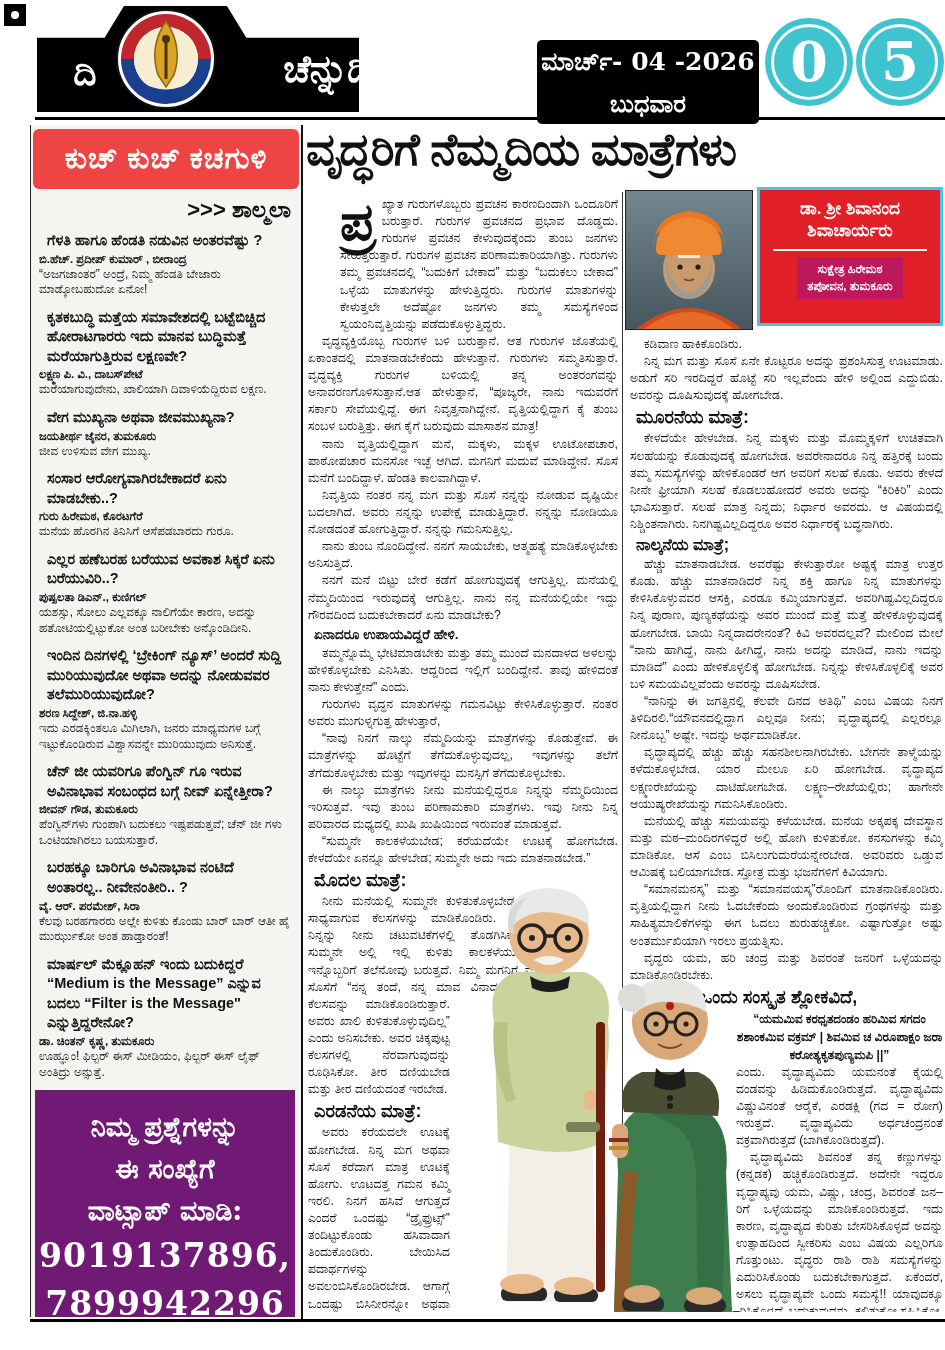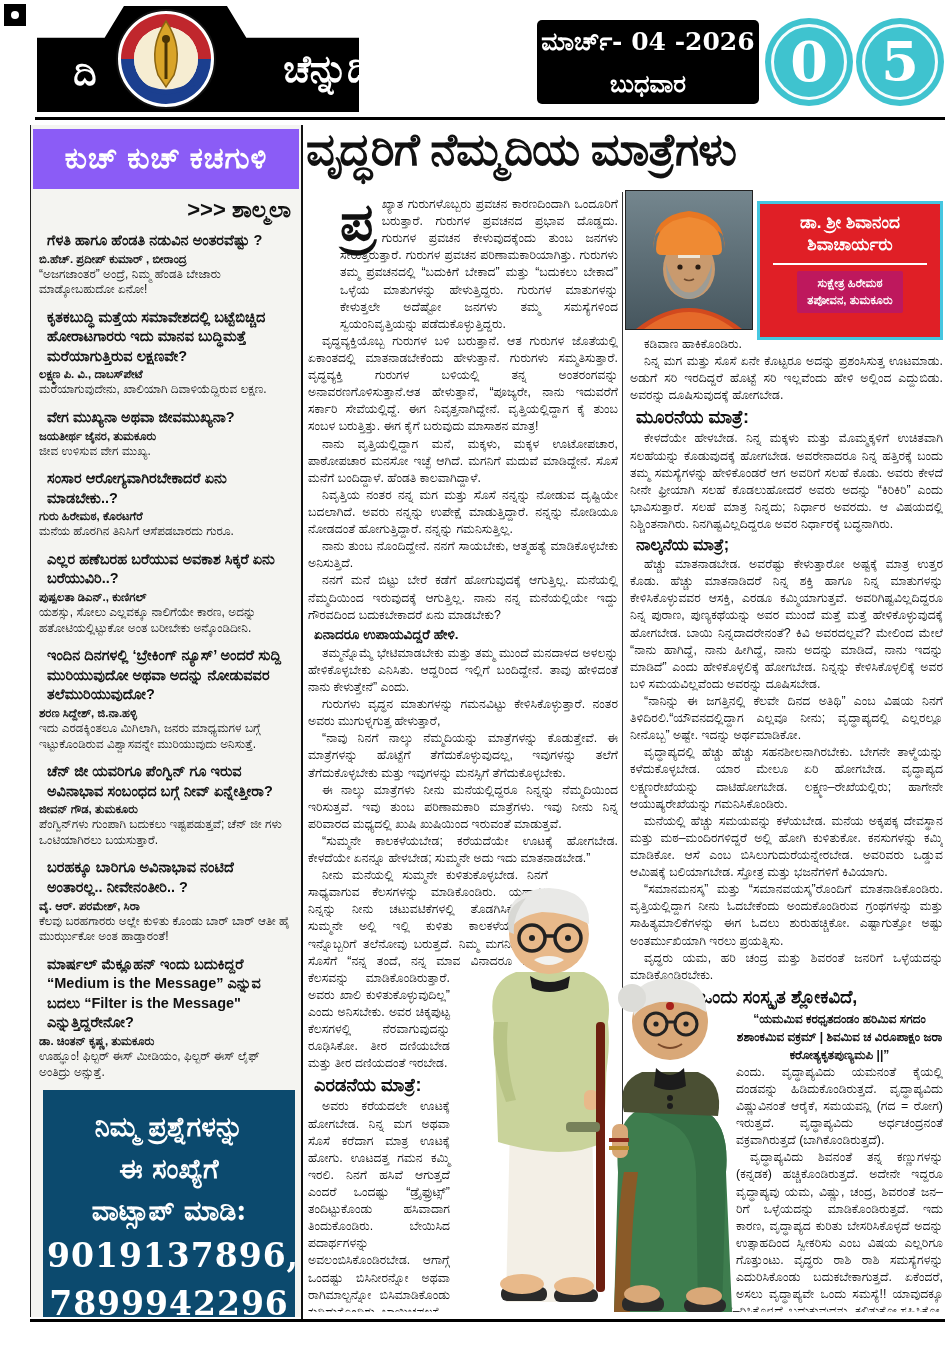--- a/index.html
+++ b/index.html
@@ -15,21 +15,21 @@
   #corner-orn { left:4px; top:4px; width:22px; height:22px; background:#000; }
   #corner-orn::after{ content:""; position:absolute; left:7px; top:7px; width:8px; height:8px; background:#fff; border-radius:50%; }
   #mast-shape {
     left:37px; top:6px; width:322px; height:106px; background:#000;
     clip-path: polygon(0% 30%, 21% 30%, 27% 0%, 59% 0%, 65% 30%, 100% 30%, 100% 100%, 0% 100%);
   }
   #mast-di { left:55px; top:52px; width:60px; color:#fff; font-size:36px; font-weight:bold; text-align:center; }
   #mast-logo { left:116px; top:9px; width:100px; height:100px; }
   #mast-name { left:220px; top:48px; width:150px; color:#fff; font-size:38px; font-weight:bold; letter-spacing:-1px;text-align:right; }
   #date-box {
-    left:537px; top:20px; width:222px; height:84px; background:#000; border-radius:5px;
+    left:537px; top:40px; width:222px; height:84px; background:#000; border-radius:5px;
     color:#fff; text-align:center; display:flex; flex-direction:column; justify-content:center; gap:12px;
     font-family:"DejaVu Serif", serif; font-weight:bold;
   }
   #date-box .d1 { font-size:25px; }
   #date-box .d2 { font-size:24px; }
   .page-circle {
     width:88px; height:88px; border-radius:50%; background:#3fc3cf; top:18px;
     display:flex; align-items:center; justify-content:center;
     color:#fff; font-family:"DejaVu Serif", serif; font-size:54px; font-weight:bold;
   }
@@ -39,42 +39,42 @@
 
   
   #vrule-left  { left:30px;  top:125px; width:1px; height:1192px; background:#222; }
   #vrule-mid   { left:301px; top:125px; width:2px; height:1194px; background:#111; }
   #vrule-col   { left:622px; top:192px; width:1px; height:1120px; background:#333; }
   #bottom-rule { left:30px;  top:1319px; width:915px; height:3px; background:#000; }
 
   
   #left-col { left:31px; top:125px; width:270px; height:1192px; background:#f4f4f1; overflow:hidden; }
   #kachaguli-banner {
-    margin:4px 2px 0 2px; background:#8b5cf6; color:#fff; height:60px;
+    margin:4px 2px 0 2px; background:#ef4444; color:#fff; height:60px;
     display:flex; align-items:center; justify-content:center;
-    font-size:29px; font-weight:bold; letter-spacing:1px;
+    font-size:29px; font-weight:bold; letter-spacing:1px;border-radius:6px;
   }
   #shalmala { text-align:right; padding:8px 10px 6px 0; font-size:22px; font-weight:bold; }
   #qa-list { padding:2px 8px 0 8px; }
   .qa { margin-bottom:10px; }
   .qa .q { font-size:14.5px; font-weight:bold; line-height:1.35;margin-left:8px; }
   .qa .by { font-size:11.5px; font-weight:bold; padding:2px 2px 0 0; }
   .qa .a { font-size:12px; line-height:1.3; padding-top:1px; }
   #whatsapp-box {
-    margin:6px 6px 0 12px; background:#0c4a6e; color:#fff; text-align:center;
+    margin:6px 6px 0 4px; background:#701a75; color:#fff; text-align:center;
     padding:16px 4px 18px 4px; font-family:"DejaVu Serif", serif; font-weight:bold;
   }
   #whatsapp-box .wl { font-size:27px; line-height:1.55; }
   #whatsapp-box .wn { font-size:33px; line-height:1.45; letter-spacing:1px; }
 
   
   #headline { left:306px; top:124px; width:639px; font-size:45px; font-weight:bold; letter-spacing:-1px; white-space:nowrap; }
   #author-photo { left:625px; top:190px; width:128px; height:140px; border:1px solid #222; background:#5d7078; }
   #author-box {
-    left:757px; top:201px; width:186px; height:139px; background:#e01f26; border:3px solid #45c6e0;
+    left:757px; top:187px; width:186px; height:139px; background:#e01f26; border:3px solid #45c6e0;
     display:flex; flex-direction:column; align-items:center; padding-top:8px;
   }
   #author-box .an { color:#fff; font-weight:bold; font-size:17px; line-height:1.3; text-align:center; }
   #author-box .adiv { width:86%; height:2px; background:#fff; margin:7px 0 6px 0; }
   #author-box .aplace {
     background:#be185d; color:#fff; font-size:11.5px; font-weight:bold; line-height:1.45;
     text-align:center; padding:4px 10px; border-radius:2px;
   }
 
   #col1 { left:308px; top:196px; width:310px; height:1116px; overflow:hidden; }
@@ -228,20 +228,21 @@
     <p class="bp">ನಾನು ವೃತ್ತಿಯಲ್ಲಿದ್ದಾಗ ಮನೆ, ಮಕ್ಕಳು, ಮಕ್ಕಳ ಊಟೋಪಚಾರ, ಪಾಠೋಪಚಾರ ಮನಸೋ ಇಚ್ಛೆ ಆಗಿದೆ. ಮಗನಿಗೆ ಮದುವೆ ಮಾಡಿದ್ದೇನೆ. ಸೊಸೆ ಮನೆಗೆ ಬಂದಿದ್ದಾಳೆ. ಹೆಂಡತಿ ಕಾಲವಾಗಿದ್ದಾಳೆ.</p>
     <p class="bp">ನಿವೃತ್ತಿಯ ನಂತರ ನನ್ನ ಮಗ ಮತ್ತು ಸೊಸೆ ನನ್ನನ್ನು ನೋಡುವ ದೃಷ್ಟಿಯೇ ಬದಲಾಗಿದೆ. ಅವರು ನನ್ನನ್ನು ಉಪೇಕ್ಷೆ ಮಾಡುತ್ತಿದ್ದಾರೆ. ನನ್ನನ್ನು ನೋಡಿಯೂ ನೋಡದಂತೆ ಹೋಗುತ್ತಿದ್ದಾರೆ. ನನ್ನನ್ನು ಗಮನಿಸುತ್ತಿಲ್ಲ.</p>
     <p class="bp">ನಾನು ತುಂಬ ನೊಂದಿದ್ದೇನೆ. ನನಗೆ ಸಾಯಬೇಕು, ಆತ್ಮಹತ್ಯೆ ಮಾಡಿಕೊಳ್ಳಬೇಕು ಅನಿಸುತ್ತಿದೆ.</p>
     <p class="bp">ನನಗೆ ಮನೆ ಬಿಟ್ಟು ಬೇರೆ ಕಡೆಗೆ ಹೋಗುವುದಕ್ಕೆ ಆಗುತ್ತಿಲ್ಲ. ಮನೆಯಲ್ಲಿ ನೆಮ್ಮದಿಯಿಂದ ಇರುವುದಕ್ಕೆ ಆಗುತ್ತಿಲ್ಲ. ನಾನು ನನ್ನ ಮನೆಯಲ್ಲಿಯೇ ಇದ್ದು ಗೌರವದಿಂದ ಬದುಕಬೇಕಾದರೆ ಏನು ಮಾಡಬೇಕು?</p>
     <p class="bh" style="font-size:13.5px">ಏನಾದರೂ ಉಪಾಯವಿದ್ದರೆ ಹೇಳಿ.</p>
     <p class="bp">ತಮ್ಮನ್ನೊಮ್ಮೆ ಭೇಟಿಮಾಡಬೇಕು ಮತ್ತು ತಮ್ಮ ಮುಂದೆ ಮನದಾಳದ ಅಳಲನ್ನು ಹೇಳಿಕೊಳ್ಳಬೇಕು ಎನಿಸಿತು. ಆದ್ದರಿಂದ ಇಲ್ಲಿಗೆ ಬಂದಿದ್ದೇನೆ. ತಾವು ಹೇಳಿದಂತೆ ನಾನು ಕೇಳುತ್ತೇನೆ” ಎಂದು.</p>
     <p class="bp">ಗುರುಗಳು ವೃದ್ಧನ ಮಾತುಗಳನ್ನು ಗಮನವಿಟ್ಟು ಕೇಳಿಸಿಕೊಳ್ಳುತ್ತಾರೆ. ನಂತರ ಅವರು ಮುಗುಳ್ನಗುತ್ತ ಹೇಳುತ್ತಾರೆ,</p>
     <p class="bp">“ನಾವು ನಿನಗೆ ನಾಲ್ಕು ನೆಮ್ಮದಿಯನ್ನು ಮಾತ್ರೆಗಳನ್ನು ಕೊಡುತ್ತೇವೆ. ಈ ಮಾತ್ರೆಗಳನ್ನು ಹೊಟ್ಟೆಗೆ ತೆಗೆದುಕೊಳ್ಳುವುದಲ್ಲ, ಇವುಗಳನ್ನು ತಲೆಗೆ ತೆಗೆದುಕೊಳ್ಳಬೇಕು ಮತ್ತು ಇವುಗಳನ್ನು ಮನಸ್ಸಿಗೆ ತೆಗೆದುಕೊಳ್ಳಬೇಕು.</p>
     <p class="bp">ಈ ನಾಲ್ಕು ಮಾತ್ರೆಗಳು ನೀನು ಮನೆಯಲ್ಲಿದ್ದರೂ ನಿನ್ನನ್ನು ನೆಮ್ಮದಿಯಿಂದ ಇರಿಸುತ್ತವೆ. ಇವು ತುಂಬ ಪರಿಣಾಮಕಾರಿ ಮಾತ್ರೆಗಳು. ಇವು ನೀನು ನಿನ್ನ ಪರಿವಾರದ ಮಧ್ಯದಲ್ಲಿ ಖುಷಿ ಖುಷಿಯಿಂದ ಇರುವಂತೆ ಮಾಡುತ್ತವೆ.</p>
     <p class="bp">“ಸುಮ್ಮನೇ ಕಾಲಕಳೆಯಬೇಡ; ಕರೆಯದೆಯೇ ಊಟಕ್ಕೆ ಹೋಗಬೇಡ. ಕೇಳದೆಯೇ ಏನನ್ನೂ ಹೇಳಬೇಡ; ಸುಮ್ಮನೇ ಅದು ಇದು ಮಾತನಾಡಬೇಡ.”</p>
+    <h3 class="bh big">ಮೊದಲ ಮಾತ್ರೆ:</h3>
     <div class="wrapf" id="wrap-man-1"></div>
     <div class="wrapf" id="wrap-man-2"></div>
     <p class="bp">ನೀನು ಮನೆಯಲ್ಲಿ ಸುಮ್ಮನೇ ಕುಳಿತುಕೊಳ್ಳಬೇಡ. ನಿನಗೆ ಸಾಧ್ಯವಾಗುವ ಕೆಲಸಗಳನ್ನು ಮಾಡಿಕೊಂಡಿರು. ಯಥಾಶಕ್ತಿ ನಿನ್ನನ್ನು ನೀನು ಚಟುವಟಿಕೆಗಳಲ್ಲಿ ತೊಡಗಿಸಿಕೊಂಡಿರು. ಸುಮ್ಮನೇ ಅಲ್ಲಿ ಇಲ್ಲಿ ಕುಳಿತು ಕಾಲಕಳೆಯುತ್ತಲಿದ್ದರೆ ಇನ್ನೊಬ್ಬರಿಗೆ ತಲೆನೋವು ಬರುತ್ತದೆ. ನಿಮ್ಮ ಮಗನಿಗೆ ಮತ್ತು ಸೊಸೆಗೆ “ನನ್ನ ತಂದೆ, ನನ್ನ ಮಾವ ವಿನಾದರೂ ಒಂದು ಕೆಲಸವನ್ನು ಮಾಡಿಕೊಂಡಿರುತ್ತಾರೆ. ಅವರು ಖಾಲಿ ಕುಳಿತುಕೊಳ್ಳುವುದಿಲ್ಲ” ಎಂದು ಅನಿಸಬೇಕು. ಅವರ ಚಿಕ್ಕಪುಟ್ಟ ಕೆಲಸಗಳಲ್ಲಿ ನೆರವಾಗುವುದನ್ನು ರೂಢಿಸಿಕೋ. ತೀರ ದಣಿಯಬೇಡ ಮತ್ತು ತೀರ ದಣಿಯದಂತೆ ಇರಬೇಡ.</p>
     <h3 class="bh big">ಎರಡನೆಯ ಮಾತ್ರೆ:</h3>
     <p class="bp">ಅವರು ಕರೆಯದಲೇ ಊಟಕ್ಕೆ ಹೋಗಬೇಡ. ನಿನ್ನ ಮಗ ಅಥವಾ ಸೊಸೆ ಕರೆದಾಗ ಮಾತ್ರ ಊಟಕ್ಕೆ ಹೋಗು. ಊಟದತ್ತ ಗಮನ ಕಮ್ಮಿ ಇರಲಿ. ನಿನಗೆ ಹಸಿವೆ ಆಗುತ್ತದೆ ಎಂದರೆ ಒಂದಷ್ಟು “ಡ್ರೈಫ್ರುಟ್ಸ್” ತಂದಿಟ್ಟುಕೊಂಡು ಹಸಿವಾದಾಗ ತಿಂದುಕೊಂಡಿರು. ಬೇಯಿಸಿದ ಪದಾರ್ಥಗಳನ್ನು ಅವಲಂಬಿಸಿಕೊಂಡಿರಬೇಡ. ಆಗಾಗ್ಗೆ ಒಂದಷ್ಟು ಬಿಸಿನೀರನ್ನೋ ಅಥವಾ ರಾಗಿಮಾಲ್ಟನ್ನೋ ಬಿಸಿಮಾಡಿಕೊಂಡು ಕುಡಿದುಕೊಂಡಿರು. ಬಾಯಿಚಪಲಕ್ಕೆ</p>
   </div>
 
   <div class="abs" id="col2">
     <p class="bp">ಕಡಿವಾಣ ಹಾಕಿಕೊಂಡಿರು.</p>
     <p class="bp">ನಿನ್ನ ಮಗ ಮತ್ತು ಸೊಸೆ ಏನೇ ಕೊಟ್ಟರೂ ಅದನ್ನು ಪ್ರಶಂಸಿಸುತ್ತ ಊಟಮಾಡು. ಅಡುಗೆ ಸರಿ ಇರದಿದ್ದರೆ ಹೊಟ್ಟೆ ಸರಿ ಇಲ್ಲವೆಂದು ಹೇಳಿ ಅಲ್ಲಿಂದ ಎದ್ದುಬಿಡು. ಅವರನ್ನು ದೂಷಿಸುವುದಕ್ಕೆ ಹೋಗಬೇಡ.</p>
@@ -250,21 +251,21 @@
     <h3 class="bh">ನಾಲ್ಕನೆಯ ಮಾತ್ರೆ;</h3>
     <p class="bp">ಹೆಚ್ಚು ಮಾತನಾಡಬೇಡ. ಅವರೆಷ್ಟು ಕೇಳುತ್ತಾರೋ ಅಷ್ಟಕ್ಕೆ ಮಾತ್ರ ಉತ್ತರ ಕೊಡು. ಹೆಚ್ಚು ಮಾತನಾಡಿದರೆ ನಿನ್ನ ಶಕ್ತಿ ಹಾಗೂ ನಿನ್ನ ಮಾತುಗಳನ್ನು ಕೇಳಿಸಿಕೊಳ್ಳುವವರ ಆಸಕ್ತಿ, ಎರಡೂ ಕಮ್ಮಿಯಾಗುತ್ತವೆ. ಅವರಿಗಿಷ್ಟವಿಲ್ಲದಿದ್ದರೂ ನಿನ್ನ ಪುರಾಣ, ಪುಣ್ಯಕಥೆಯನ್ನು ಅವರ ಮುಂದೆ ಮತ್ತೆ ಮತ್ತೆ ಹೇಳಿಕೊಳ್ಳುವುದಕ್ಕೆ ಹೋಗಬೇಡ. ಬಾಯಿ ನಿನ್ನದಾದರೇನಂತೆ? ಕಿವಿ ಅವರದಲ್ಲವೆ? ಮೇಲಿಂದ ಮೇಲೆ “ನಾನು ಹಾಗಿದ್ದೆ, ನಾನು ಹೀಗಿದ್ದೆ, ನಾನು ಅದನ್ನು ಮಾಡಿದೆ, ನಾನು ಇದನ್ನು ಮಾಡಿದೆ” ಎಂದು ಹೇಳಿಕೊಳ್ಳಲಿಕ್ಕೆ ಹೋಗಬೇಡ. ನಿನ್ನನ್ನು ಕೇಳಿಸಿಕೊಳ್ಳಲಿಕ್ಕೆ ಅವರ ಬಳಿ ಸಮಯವಿಲ್ಲವೆಂದು ಅವರನ್ನು ದೂಷಿಸಬೇಡ.</p>
     <p class="bp">“ನಾನಿನ್ನು ಈ ಜಗತ್ತಿನಲ್ಲಿ ಕೆಲವೇ ದಿನದ ಅತಿಥಿ” ಎಂಬ ವಿಷಯ ನಿನಗೆ ತಿಳಿದಿರಲಿ.“ಯೌವನದಲ್ಲಿದ್ದಾಗ ಎಲ್ಲವೂ ನೀನು; ವೃದ್ಧಾಪ್ಯದಲ್ಲಿ ಎಲ್ಲರಲ್ಲೂ ನೀನೊಬ್ಬ” ಅಷ್ಟೇ. ಇದನ್ನು ಅರ್ಥಮಾಡಿಕೋ.</p>
     <p class="bp">ವೃದ್ಧಾಪ್ಯದಲ್ಲಿ ಹೆಚ್ಚು ಹೆಚ್ಚು ಸಹನಶೀಲನಾಗಿರಬೇಕು. ಬೇಗನೇ ತಾಳ್ಮೆಯನ್ನು ಕಳೆದುಕೊಳ್ಳಬೇಡ. ಯಾರ ಮೇಲೂ ಏರಿ ಹೋಗಬೇಡ. ವೃದ್ಧಾಪ್ಯದ ಲಕ್ಷ್ಮಣರೇಖೆಯನ್ನು ದಾಟಿಹೋಗಬೇಡ. ಲಕ್ಷ್ಮಣ–ರೇಖೆಯಲ್ಲಿರು; ಹಾಗೇನೇ ಆಯುಷ್ಯರೇಖೆಯನ್ನು ಗಮನಿಸಿಕೊಂಡಿರು.</p>
     <p class="bp">ಮನೆಯಲ್ಲಿ ಹೆಚ್ಚು ಸಮಯವನ್ನು ಕಳೆಯಬೇಡ. ಮನೆಯ ಅಕ್ಕಪಕ್ಕ ದೇವಸ್ಥಾನ ಮತ್ತು ಮಠ–ಮಂದಿರಗಳಿದ್ದರೆ ಅಲ್ಲಿ ಹೋಗಿ ಕುಳಿತುಕೋ. ಕನಸುಗಳನ್ನು ಕಮ್ಮಿ ಮಾಡಿಕೋ. ಆಸೆ ಎಂಬ ಬಿಸಿಲುಗುದುರೆಯನ್ನೇರಬೇಡ. ಅವರಿವರು ಒಡ್ಡುವ ಆಮಿಷಕ್ಕೆ ಬಲಿಯಾಗಬೇಡ. ಸ್ತೋತ್ರ ಮತ್ತು ಭಜನೆಗಳಿಗೆ ಕಿವಿಯಾಗು.</p>
     <p class="bp">“ಸಮಾನಮನಸ್ಕ” ಮತ್ತು “ಸಮಾನವಯಸ್ಕ”ರೊಂದಿಗೆ ಮಾತನಾಡಿಕೊಂಡಿರು. ವೃತ್ತಿಯಲ್ಲಿದ್ದಾಗ ನೀನು ಓದಬೇಕೆಂದು ಅಂದುಕೊಂಡಿರುವ ಗ್ರಂಥಗಳನ್ನು ಮತ್ತು ಸಾಹಿತ್ಯಮಾಲಿಕೆಗಳನ್ನು ಈಗ ಓದಲು ಶುರುಹಚ್ಚಿಕೋ. ಎಷ್ಟಾಗುತ್ತೋ ಅಷ್ಟು ಅಂತರ್ಮುಖಿಯಾಗಿ ಇರಲು ಪ್ರಯತ್ನಿಸು.</p>
     <p class="bp">ವೃದ್ಧರು ಯಮ, ಹರಿ ಚಂದ್ರ ಮತ್ತು ಶಿವರಂತೆ ಜನರಿಗೆ ಒಳ್ಳೆಯದನ್ನು ಮಾಡಿಕೊಂಡಿರಬೇಕು.</p>
     <h3 class="bh big">ಈ ಕುರಿತು ಒಂದು ಸಂಸ್ಕೃತ ಶ್ಲೋಕವಿದೆ,</h3>
     <div class="wrapl" id="wrap-woman"></div>
     <p class="bp shloka">“ಯಮಮಿವ ಕರಧೃತದಂಡಂ ಹರಿಮಿವ ಸಗದಂ ಶಶಾಂಕಮಿವ ವಕ್ರಮ್ | ಶಿವಮಿವ ಚ ವಿರೂಪಾಕ್ಷಂ ಜರಾ ಕರೋತ್ಯಕೃತಪುಣ್ಯಮಪಿ ||”</p>
-    <p class="bp noind">ಎಂದು. ವೃದ್ಧಾಪ್ಯವಿದು ಯಮನಂತೆ ಕೈಯಲ್ಲಿ ದಂಡವನ್ನು ಹಿಡಿದುಕೊಂಡಿರುತ್ತದೆ. ವೃದ್ಧಾಪ್ಯವಿದು ವಿಷ್ಣುವಿನಂತೆ ಆರೈಕೆ, ಸಮಯವನ್ಲಿ (ಗದ = ರೋಗ) ಇರುತ್ತದೆ. ವೃದ್ಧಾಪ್ಯವಿದು ಅರ್ಧಚಂದ್ರನಂತೆ ವಕ್ರವಾಗಿರುತ್ತದೆ (ಬಾಗಿಕೊಂಡಿರುತ್ತದೆ).</p>
+    <p class="bp noind">ಎಂದು. ವೃದ್ಧಾಪ್ಯವಿದು ಯಮನಂತೆ ಕೈಯಲ್ಲಿ ದಂಡವನ್ನು ಹಿಡಿದುಕೊಂಡಿರುತ್ತದೆ. ವೃದ್ಧಾಪ್ಯವಿದು ವಿಷ್ಣುವಿನಂತೆ ಆರೈಕೆ, ಎರಡಕ್ಲಿ (ಗದ = ರೋಗ) ಇರುತ್ತದೆ. ವೃದ್ಧಾಪ್ಯವಿದು ಅರ್ಧಚಂದ್ರನಂತೆ ವಕ್ರವಾಗಿರುತ್ತದೆ (ಬಾಗಿಕೊಂಡಿರುತ್ತದೆ).</p>
     <p class="bp">ವೃದ್ಧಾಪ್ಯವಿದು ಶಿವನಂತೆ ತನ್ನ ಕಣ್ಣುಗಳನ್ನು (ಕನ್ನಡಕ) ಹಚ್ಚಿಕೊಂಡಿರುತ್ತದೆ. ಅದೇನೇ ಇದ್ದರೂ ವೃದ್ಧಾಪ್ಯವು ಯಮ, ವಿಷ್ಣು, ಚಂದ್ರ, ಶಿವರಂತೆ ಜನ–ರಿಗೆ ಒಳ್ಳೆಯದನ್ನು ಮಾಡಿಕೊಂಡಿರುತ್ತದೆ. ಇದು ಕಾರಣ, ವೃದ್ಧಾಪ್ಯದ ಕುರಿತು ಬೇಸರಿಸಿಕೊಳ್ಳದೆ ಅದನ್ನು ಉತ್ಸಾಹದಿಂದ ಸ್ವೀಕರಿಸು ಎಂಬ ವಿಷಯ ಎಲ್ಲರಿಗೂ ಗೊತ್ತುಂಟು. ವೃದ್ಧರು ರಾಶಿ ರಾಶಿ ಸಮಸ್ಯೆಗಳನ್ನು ಎದುರಿಸಿಕೊಂಡು ಬದುಕಬೇಕಾಗುತ್ತದೆ. ಏಕೆಂದರೆ, ಅಸಲು ವೃದ್ಧಾಪ್ಯವೇ ಒಂದು ಸಮಸ್ಯೆ!! ಯಾವುದಕ್ಕೂ ಬೇಸರಿಸಿಕೊಳ್ಳಬೇಡ. ಬೇಸ–ರಿಸಿಕೊಳ್ಳದೆ ಬದುಕುವುದನ್ನು ಕಲಿತುಕೋ.ಸಹಿಸಿಕೋ. ಸಹಿಸಿಕೊಂಡು ಬದುಕುವುದನ್ನು ಕಲಿತುಕೋ” ಎಂದು.ವೃದ್ಧವ್ಯಕ್ತಿ ನಿರಾಳನಾದ. ಆತನ ತಲೆಯೊಳಗೂ ಭಾರವೆಲ್ಲ ಇಳಿದುಹೋಯಿತು. ಆತ ಗುರುಗಳಿಗೆ ವಂದಿಸಿ ಅಲ್ಲಿಂದ ತೃಪ್ತಿಯಿಂದ ನಿರ್ಗಮಿಸಿದ.</p>
   </div>
 
   <div class="abs" id="couple">
     <svg width="300" height="442" viewBox="0 0 300 442">
 
       <g>
         <path d="M60 430 L64 250 Q60 200 80 180 L130 180 Q150 200 146 250 L150 430 Z" fill="#f3efe6"></path>
         <rect x="55" y="415" width="46" height="14" rx="6" fill="#2a2a2a"></rect>
         <rect x="108" y="417" width="44" height="13" rx="6" fill="#2a2a2a"></rect>

